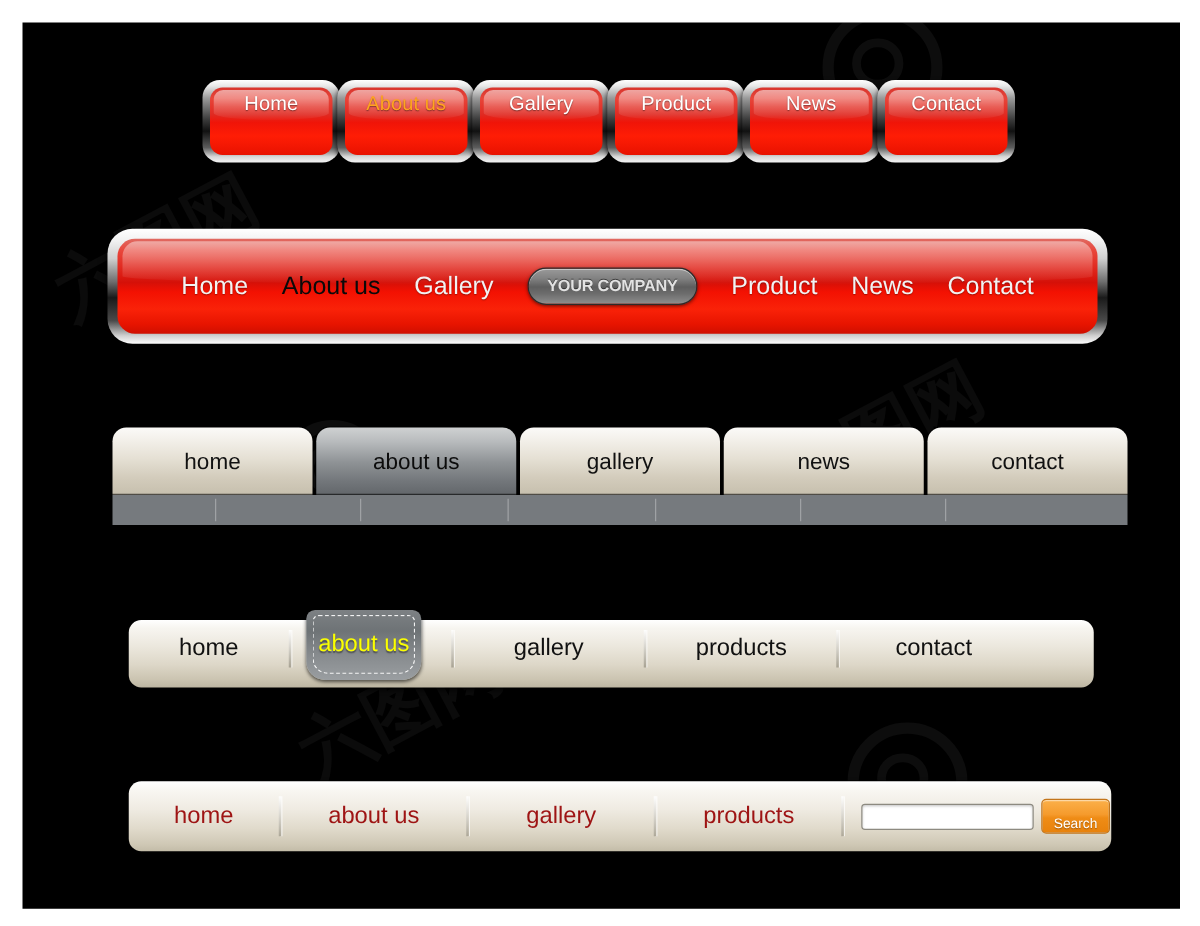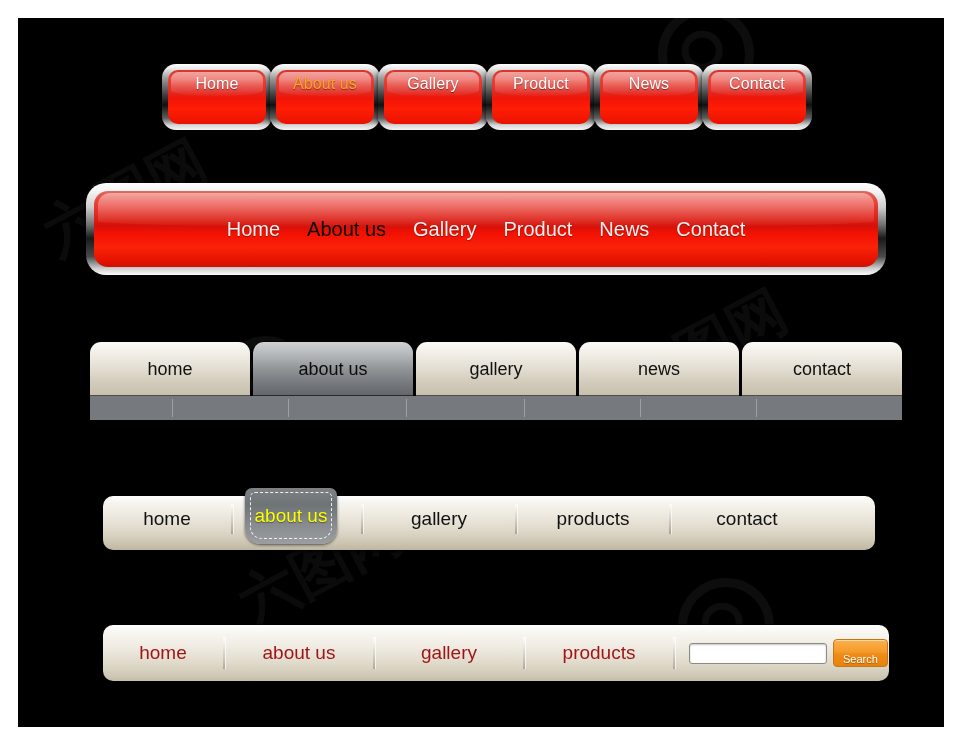--- a/index.html
+++ b/index.html
@@ -433,20 +433,21 @@
 
   <div id="row2">
     <div class="r2-outer"></div>
     <div class="r2-inner">
       <div class="r2-gloss"></div>
     </div>
     <div class="r2-nav">
       <a class="r2-link">Home</a>
       <a class="r2-link active">About us</a>
       <a class="r2-link">Gallery</a>
+      <span class="r2-pill">YOUR COMPANY</span>
       <a class="r2-link">Product</a>
       <a class="r2-link">News</a>
       <a class="r2-link">Contact</a>
     </div>
   </div>
 
   <div id="row3">
     <div class="r3-tabs">
       <div class="r3-tab" style="width:160px;">
         <span>home</span>

